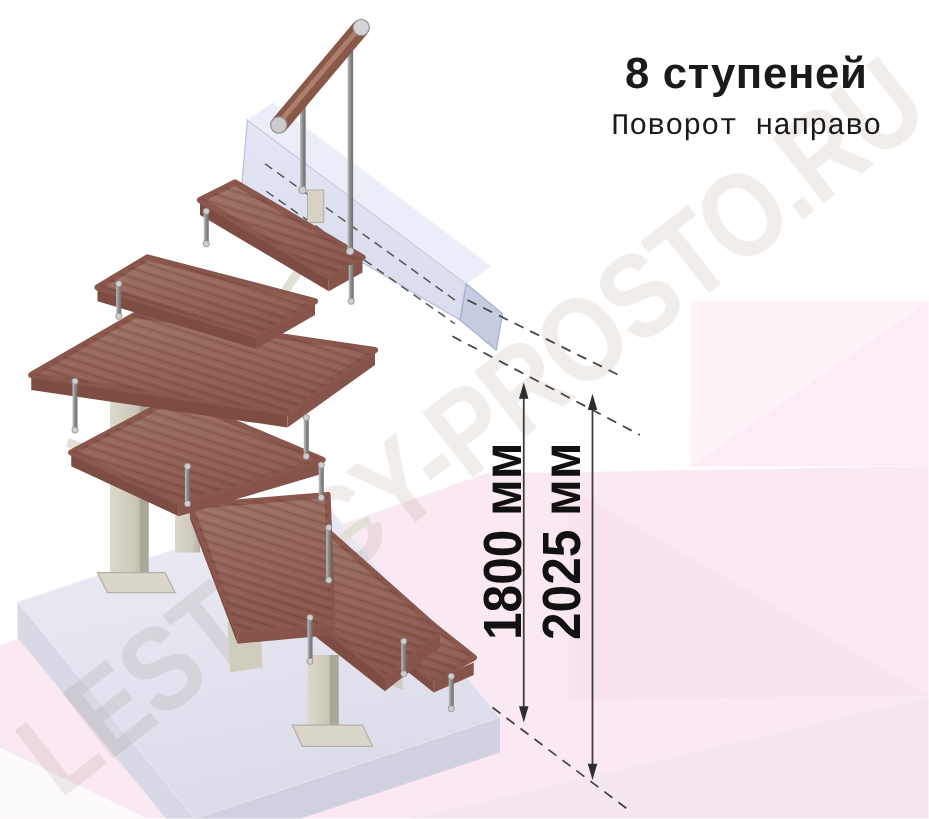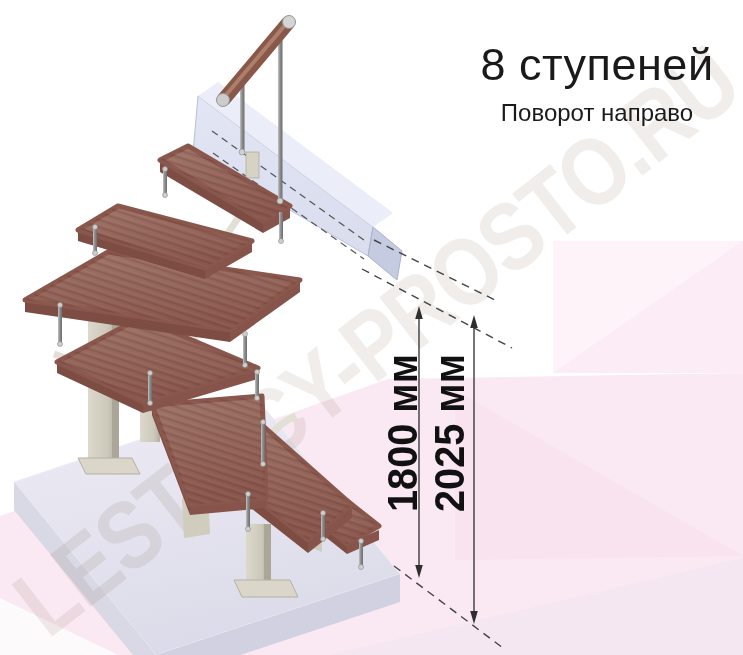--- a/index.html
+++ b/index.html
@@ -2,22 +2,22 @@
 <html><head>
 <meta charset="utf-8">
 <style>
   html,body{margin:0;padding:0;background:#ffffff;}
   .canvas{
     position:relative;width:743px;height:655px;overflow:hidden;background:#ffffff;
     font-family:"Liberation Sans",sans-serif;
   }
   .canvas svg{position:absolute;left:0;top:0;}
   .header{position:absolute;left:452px;top:40px;width:290px;text-align:center;color:#1a1a1a;}
-  .header .title{font-size:45px;font-weight:400;letter-spacing:0.5px;line-height:1.1;}
-  .header .subtitle{font-size:24px;font-weight:400;margin-top:9px;}
+  .header .title{font-size:35px;font-weight:700;letter-spacing:0.5px;line-height:1.1;}
+  .header .subtitle{font-size:24px;font-weight:400;margin-top:9px;font-family:Liberation Mono, monospace;}
 </style>
 </head>
 <body>
 
 <div class="canvas">
 <svg width="743" height="655" viewBox="0 0 743 655">
   <defs>
     <linearGradient id="woodG" x1="0" y1="0" x2="0.2" y2="1">
       <stop offset="0" stop-color="#a1766a"></stop>
           <stop offset="1" stop-color="#8a574d"></stop>

